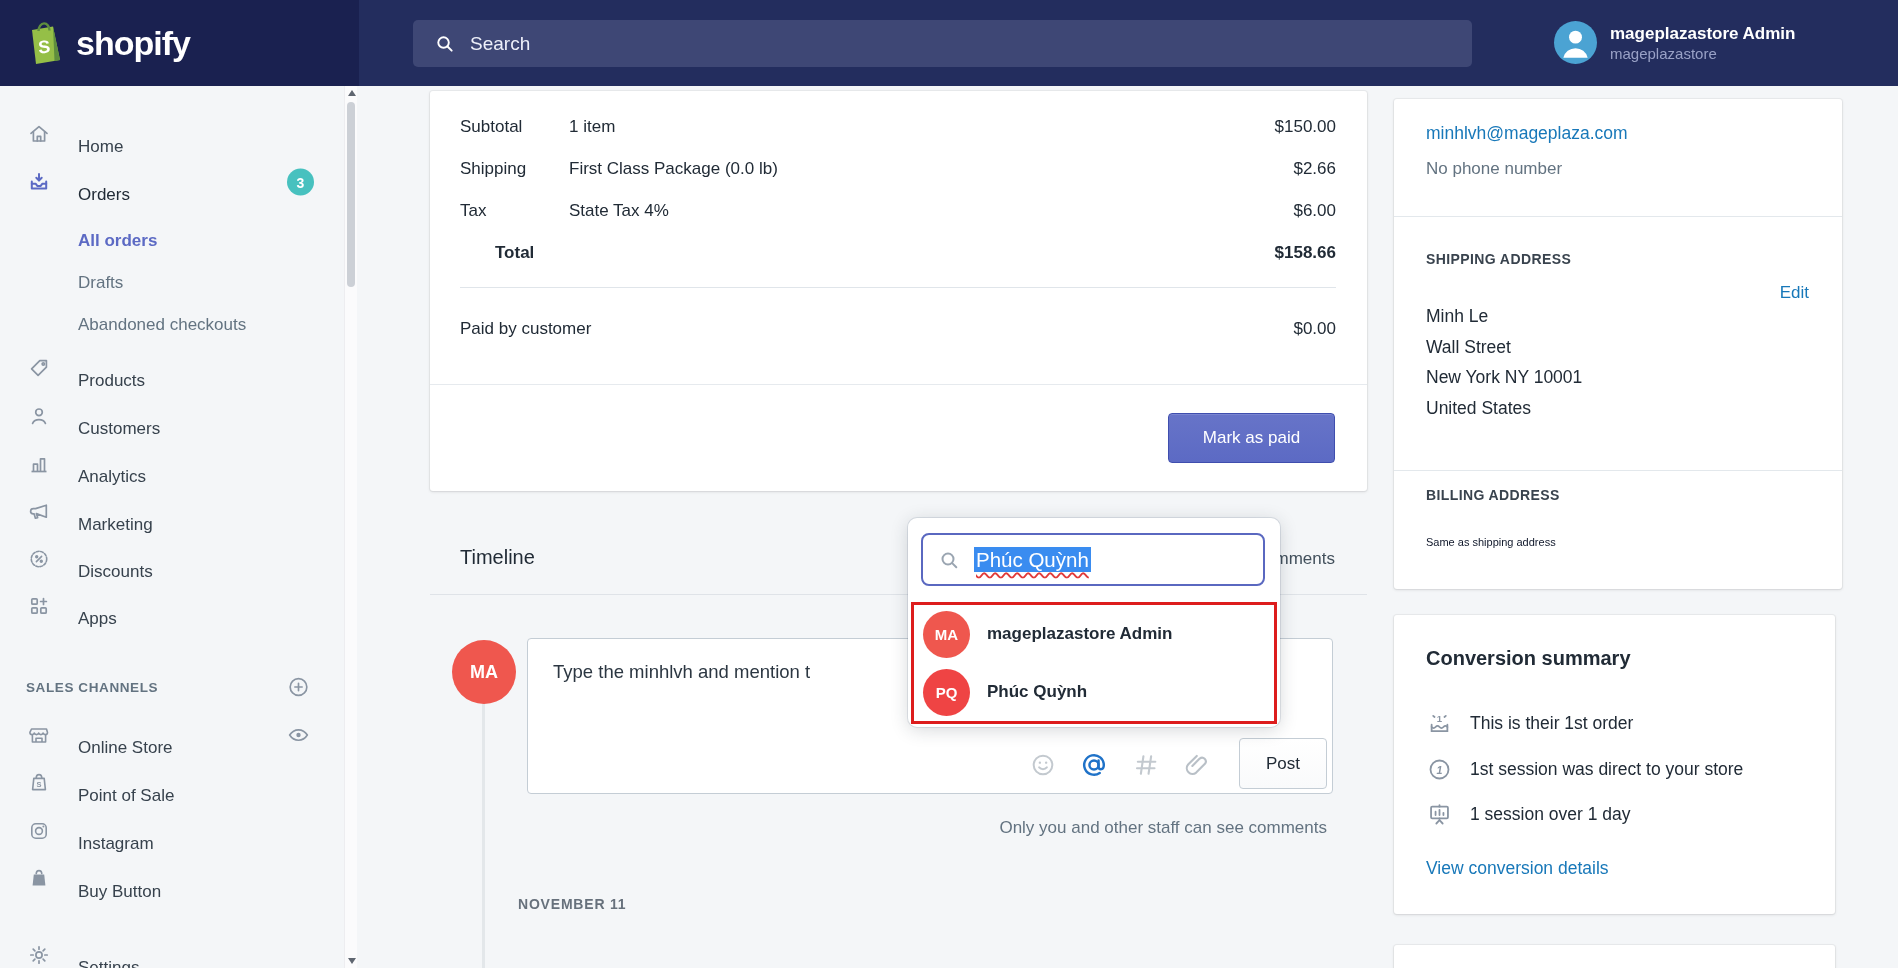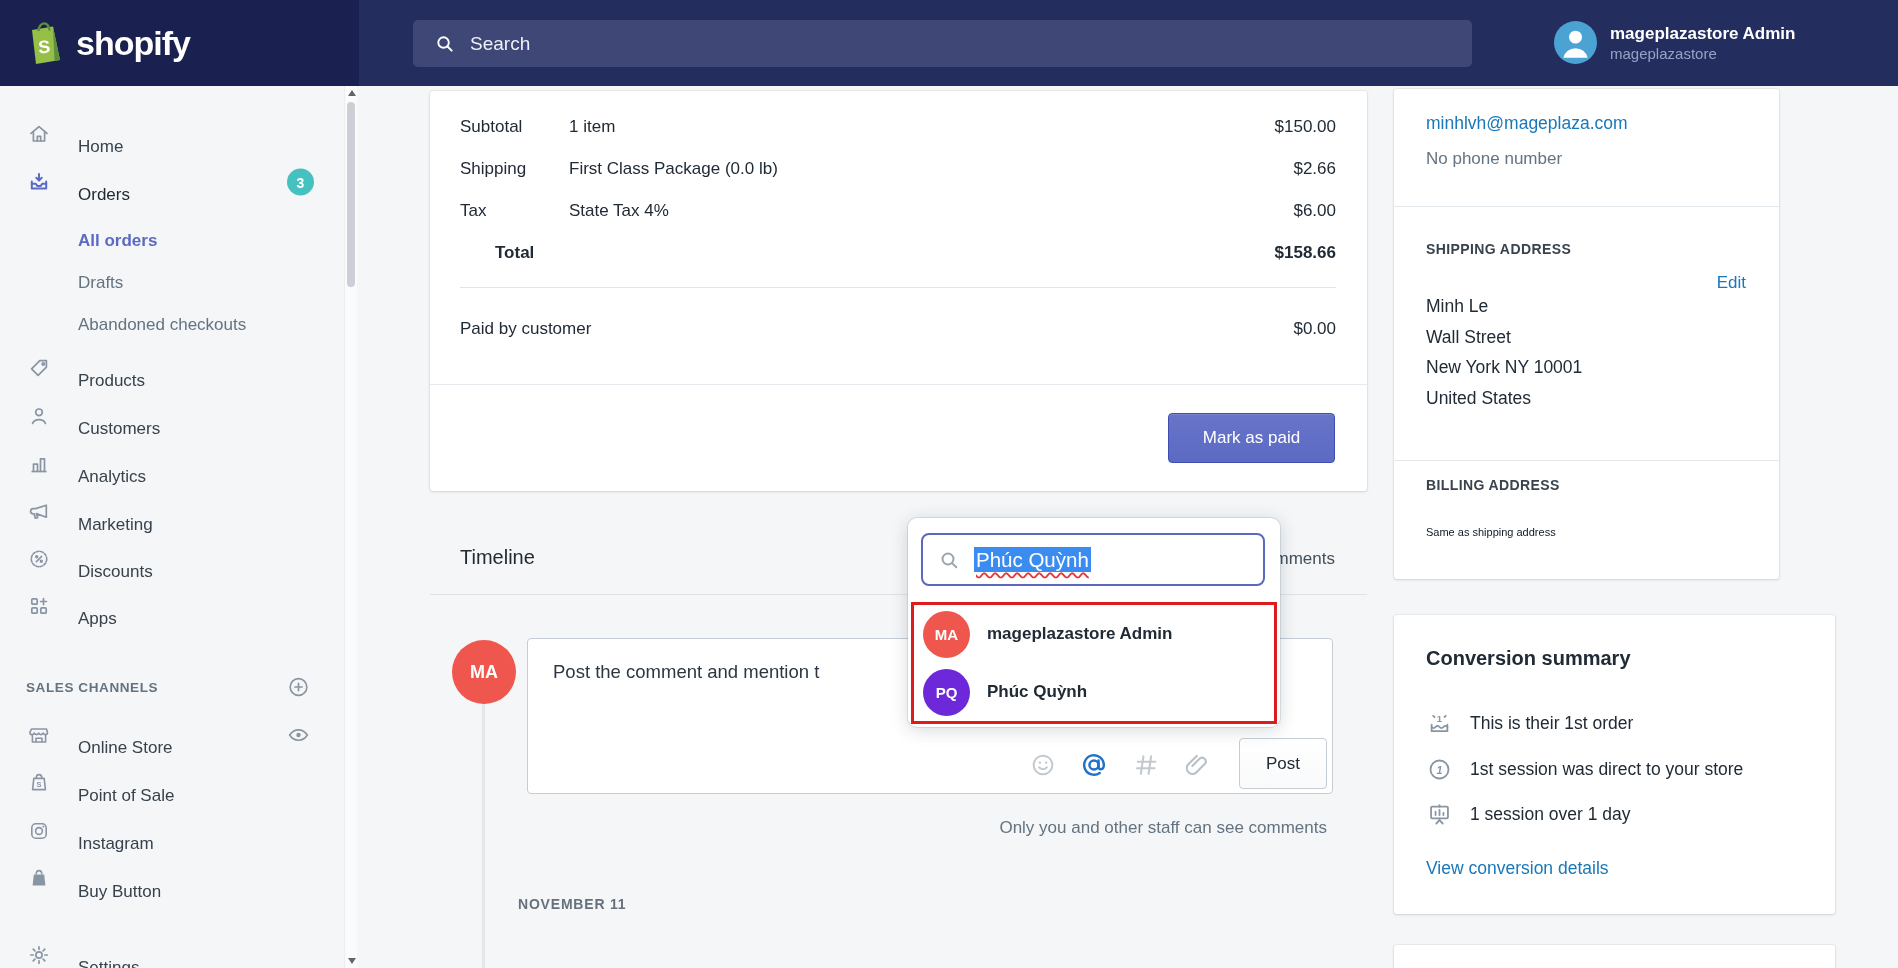--- a/index.html
+++ b/index.html
@@ -62,21 +62,21 @@
   
   .popup { position:absolute; left:908px; top:518px; width:372px; height:209px; background:#fff; border-radius:9px; box-shadow:0 0 0 1px rgba(6,44,82,.1), 0 3px 18px rgba(33,43,54,.18); z-index:40; }
   .popup-input { position:absolute; left:13px; top:15px; width:344px; height:53px; border:2.5px solid #5a68c0; border-radius:8px; display:flex; align-items:center; padding-left:14px; gap:13px; cursor:text; }
   .popup-input .val { font-size:20.5px; }
   .sel { color:#fff; padding:1px 2px; text-decoration:underline wavy #e03a3a 2px; text-underline-offset:5px; text-decoration-skip-ink:none; }
   .popup-list { position:absolute; left:3px; top:84px; width:366px; height:122px; border:3px solid #dd1d1d; background:#fff; }
   .mention-item { position:relative; height:58px; display:flex; align-items:center; padding-left:9px; gap:17px; cursor:pointer; }
   .m-avatar { width:47px; height:47px; border-radius:50%; color:#fff; font-size:15px; font-weight:600; display:flex; align-items:center; justify-content:center; flex:none; }
   .m-name { font-size:17px; font-weight:600; color:#212b36; }
   
-  .cardA { left:1394px; top:89px; width:385px; height:490px; }
+  .cardA { left:1394px; top:99px; width:448px; height:490px; }
   .cardB { left:1394px; top:615px; width:441px; height:299px; }
   .cardC { left:1394px; top:945px; width:441px; height:60px; }
   .link { color:#1878b9; cursor:pointer; }
   .rc-email { position:absolute; left:32px; top:24px; font-size:17.5px; }
   .rc-phone { position:absolute; left:32px; top:60px; font-size:17px; color:#637381; }
   .rc-div { position:absolute; left:0; right:0; height:1px; background:#e3e8ec; }
   .rc-heading { position:absolute; left:32px; font-size:14px; font-weight:700; color:#39434e; letter-spacing:.4px; }
   .rc-edit { position:absolute; right:33px; font-size:17px;margin-top:34px; }
   .rc-address { position:absolute; left:32px; top:202px; font-size:17.5px; line-height:30.5px; color:#212b36; }
   .rc-note { position:absolute; left:32px; top:437px; font-size:11px; color:#0f172a; }
@@ -332,21 +332,21 @@
     <button class="btn-primary">Mark as paid</button>
   </section>
 
   <h2 class="tl-title">Timeline</h2>
   <span class="tl-showcomments">Show comments</span>
   <div class="tl-divider"></div>
   <div class="tl-vline"></div>
   <div class="tl-avatar" style="background-color: rgb(239, 87, 78);">MA</div>
 
   <div class="composer">
-    <div class="placeholder">Post the comment and mention t</div>
+    <div class="placeholder">Type the minhlvh and mention t</div>
     <span class="cicon" style="left:501px">
       <svg viewBox="0 0 24 24" fill="none" stroke="#c3c9cf" stroke-width="1.7" stroke-linecap="round">
         <circle cx="12" cy="12" r="8"></circle>
         <circle cx="9.3" cy="10" r="1" fill="#c3c9cf" stroke="none"></circle>
         <circle cx="14.7" cy="10" r="1" fill="#c3c9cf" stroke="none"></circle>
         <path d="M8.7 14a4.3 4.3 0 0 0 6.6 0"></path>
       </svg>
     </span>
     <span class="cicon" style="left:552px">
       <svg viewBox="0 0 24 24" fill="none" stroke="#1f72c8" stroke-width="2.1" stroke-linecap="round">
@@ -379,21 +379,21 @@
         </svg>
       </span>
       <span class="val"><span class="sel" style="background-color: rgb(58, 140, 240);">Phúc Quỳnh</span></span>
     </div>
     <div class="popup-list" style="border-color: rgb(221, 29, 29);">
       <div class="mention-item">
         <span class="m-avatar" style="background-color: rgb(239, 87, 78);">MA</span>
         <span class="m-name">mageplazastore Admin</span>
       </div>
       <div class="mention-item">
-        <span class="m-avatar" style="background-color: #6d28d9;">PQ</span>
+        <span class="m-avatar" style="background-color: #ef4444;">PQ</span>
         <span class="m-name">Phúc Quỳnh</span>
       </div>
     </div>
   </div>
 
   <section class="card cardA">
     <a class="rc-email link">minhlvh@mageplaza.com</a>
     <div class="rc-phone">No phone number</div>
     <div class="rc-div" style="top:117px"></div>
     <div class="rc-heading" style="top:152px">SHIPPING ADDRESS</div>

